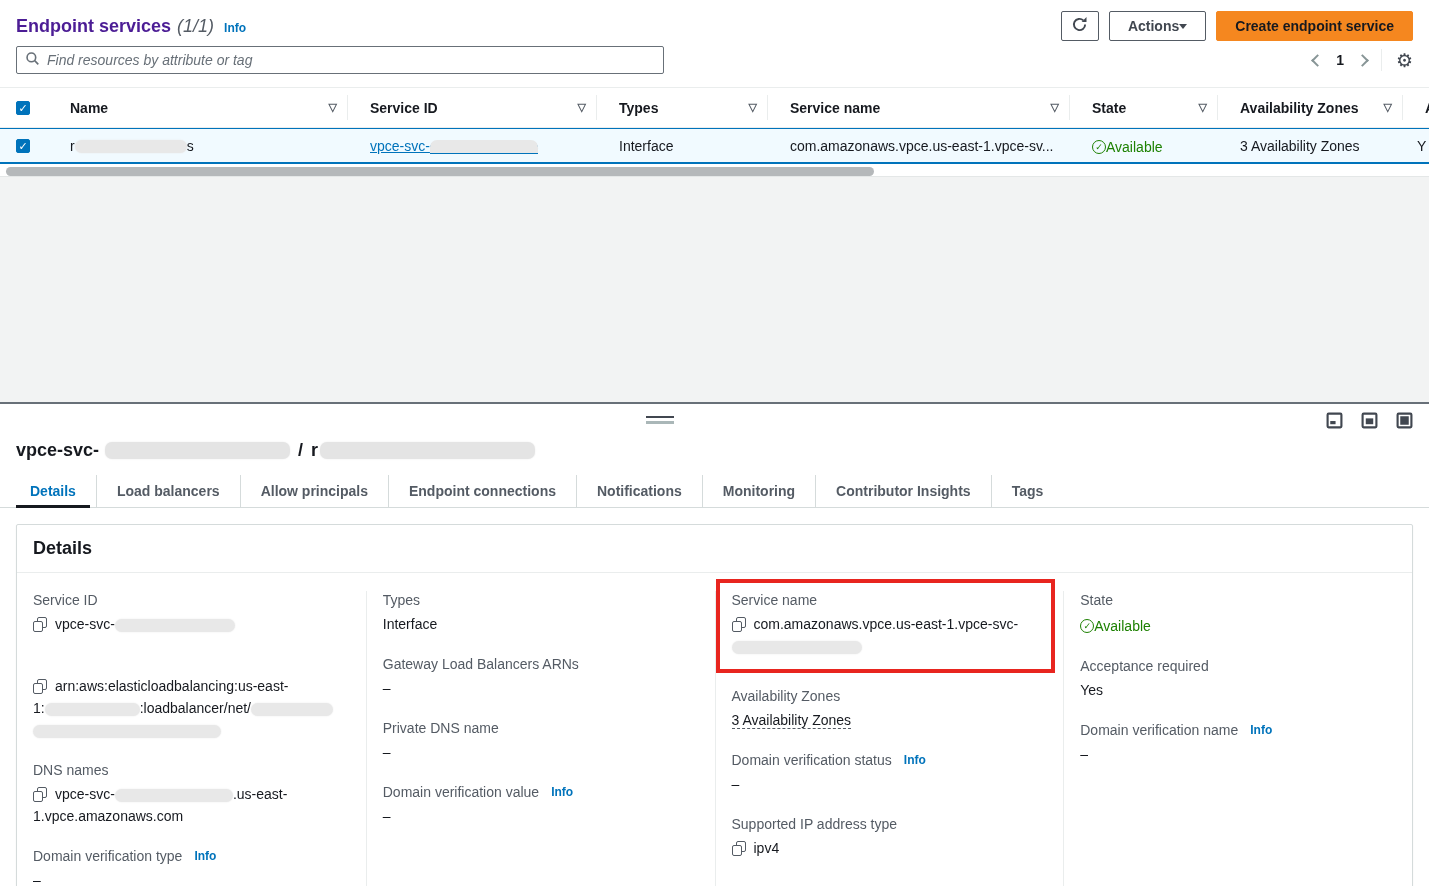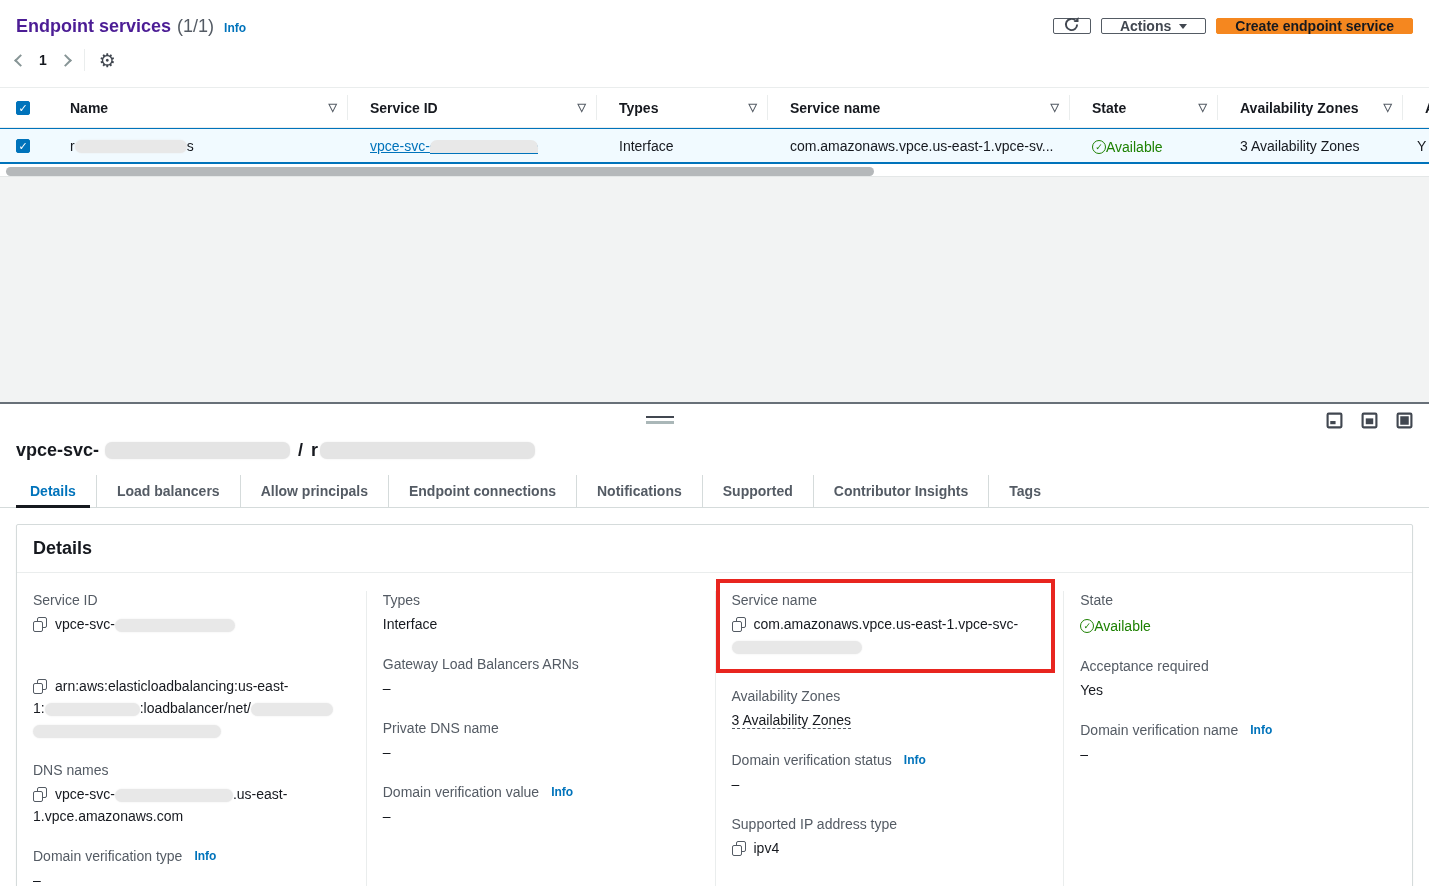--- a/index.html
+++ b/index.html
@@ -4,26 +4,26 @@
 <style>
   * { margin:0; padding:0; box-sizing:border-box; }
   html,body { width:1429px; height:886px; overflow:hidden; background:#fff;
     font-family:"Liberation Sans", sans-serif; color:#16191f; font-size:14px; }
 
   
   .top { height:166px; background:#fff; }
   .bar1 { margin:10px 16px 0; height:32px; display:flex; justify-content:space-between; align-items:center; }
   .title-wrap { display:flex; align-items:baseline; gap:6px; }
   .page-title { font-size:18px; font-weight:bold; color:#4c1d95; }
-  .page-count { font-size:18px; font-weight:normal; color:#545b64; }
+  .page-count { font-size:18px; font-weight:normal; color:#545b64;font-style:italic; }
   .info-link { font-size:12px; font-weight:bold; color:#0073bb; margin-left:4px; cursor:pointer; }
   .toolbar { display:flex; gap:10px; align-items:center; }
-  .btn { height:16px; background:#fff; border:1px solid #545b64; border-radius:2px;
+  .btn { height:30px; background:#fff; border:1px solid #545b64; border-radius:2px;
     font-family:inherit; font-size:14px; font-weight:bold; color:#414750; padding:0 18px;
-    display:flex; align-items:center; gap:8px; cursor:pointer; }
+    display:flex; align-items:center; cursor:pointer; }
   .btn.icon-only { width:38px; justify-content:center; padding:0; }
   .btn.primary { background:#f5871f; border-color:#f5871f; color:#16191f; }
   .caret-down { width:0; height:0; border:4px solid transparent; border-top:5px solid #414750; margin-top:4px; }
 
   .bar2 { margin:4px 16px 0; height:28px; display:flex; justify-content:space-between; align-items:center; }
   .search-box { width:648px; height:28px; border:1px solid #687078; border-radius:2px;
     display:flex; align-items:center; padding:0 8px; gap:7px; background:#fff; }
   .search-box input { border:none; outline:none; flex:1; font-family:inherit; font-size:14px;
     font-style:italic; color:#16191f; background:transparent; }
   .search-box input::placeholder { color:#687078; font-style:italic; }
@@ -129,20 +129,29 @@
       </button>
       <button class="btn">
         <span>Actions</span>
         <span class="caret-down"></span>
       </button>
       <button class="btn primary">Create endpoint service</button>
     </div>
   </div>
 
   <div class="bar2">
+    <div class="search-box">
+      <span>
+        <svg width="15" height="15" viewBox="0 0 16 16">
+            <circle cx="6.8" cy="6.8" r="4.6" fill="none" stroke="#687078" stroke-width="1.7"></circle>
+            <line x1="10.3" y1="10.3" x2="14.2" y2="14.2" stroke="#687078" stroke-width="1.7"></line>
+          </svg>
+      </span>
+      <input type="text" placeholder="Find resources by attribute or tag" style="">
+    </div>
     <div class="pager">
       <span class="chev left"></span>
       <span class="page-num">1</span>
       <span class="chev right"></span>
       <span class="vdiv"></span>
       <span class="gear">⚙</span>
     </div>
   </div>
 
   <div class="tbl">
@@ -244,21 +253,21 @@
     <span>r</span>
       <span class="redact tall" style="width:215px; margin-left:-4px;"></span>
   </div>
 
   <div class="tabs">
     <div class="tab active">Details</div>
     <div class="tab">Load balancers</div>
     <div class="tab">Allow principals</div>
     <div class="tab">Endpoint connections</div>
     <div class="tab">Notifications</div>
-    <div class="tab">Supported</div>
+    <div class="tab">Monitoring</div>
     <div class="tab">Contributor Insights</div>
     <div class="tab">Tags</div>
   </div>
 
   <div class="card">
     <div class="card-header">
       <h2>Details</h2>
     </div>
     <div class="card-grid">
 

